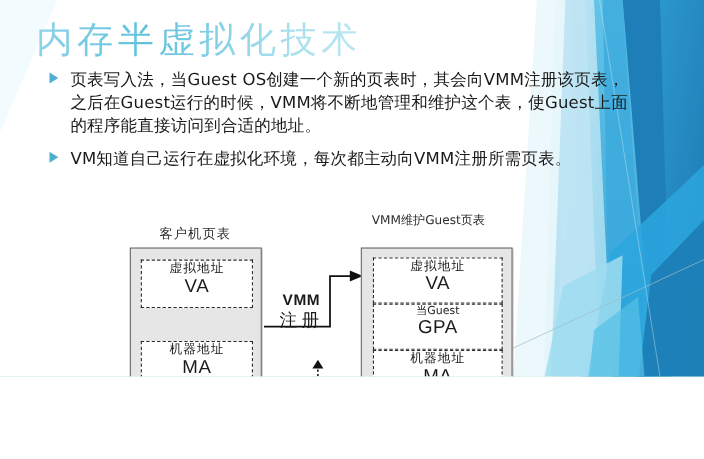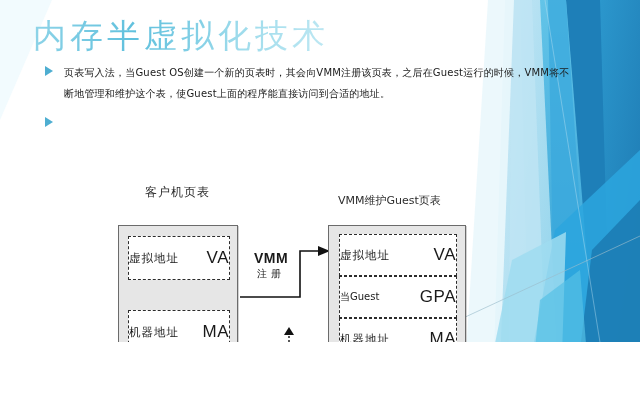--- a/index.html
+++ b/index.html
@@ -42,54 +42,54 @@
     margin-top:4px; margin-right:9px;
     position:relative;
   }
   .bullet-mark::before{
     content:""; position:absolute; left:1px; top:0px;
     border-style:solid;
     border-width:5px 0 5px 8px;
     border-color:transparent transparent transparent #4eaed1;
   }
   .bullet-text {
-    font-size:10px;
+    font-size:15px;
     line-height:21px;
     color:#1a1a1a;
     font-family:"DejaVu Sans","Liberation Sans",sans-serif;
     letter-spacing:0.2px;
   }
   
   .diagram { position:absolute; left:0; top:180px; width:640px; height:200px; z-index:3; }
   .cap {
     position:absolute;
     font-size:12px;
     color:#2c2c2c;
     font-family:"DejaVu Sans","Liberation Sans",sans-serif;
     white-space:nowrap;
     letter-spacing:1px;
   }
-  .cap-left  { left:145px; top:4px; }
+  .cap-left  { left:145px; top:24px; }
   .cap-right { left:338px; top:13px; font-size:11px; letter-spacing:0; }
 
   .outerbox {
     position:absolute;
     background:#e6e6e6;
     border:1.5px solid #6b6b6b;
     box-shadow:1px 1px 0 rgba(0,0,0,.18);
   }
   #box-guest { left:118px; top:45px; width:120px; height:138px; }
   #box-vmm   { left:328px; top:45px; width:138px; height:138px; }
 
   .inner {
     position:absolute;
     background:#ffffff;
     border:1.4px dashed #2c2c2c;
-    display:flex; 
-    align-items:center; justify-content:space-between;
+    display:flex; flex-direction:column;
+    align-items:center; justify-content:flex-start;
     text-align:center;
     line-height:1.12;
   }
   .inner .cn {
     font-size:11.5px; color:#1a1a1a;
     font-family:"DejaVu Sans","Liberation Sans",sans-serif;
     letter-spacing:1px;
     white-space:nowrap;
   }
   .inner .en {
@@ -104,29 +104,29 @@
   #v-va  { left:10px; top:8px;   width:118px; height:42px; }
   #v-gpa { left:10px; top:50px;  width:118px; height:42px; }
   #v-ma  { left:10px; top:92px;  width:118px; height:42px; }
 
   
   .dblarrow { position:absolute; left:163px; top:101px; width:14px; height:26px; }
 
   
   .connector { position:absolute; left:238px; top:45px; width:95px; height:95px; }
   .vmm-label {
-    position:absolute; left:254px; top:70px;
+    position:absolute; left:254px; top:84px;
     font-family:"Liberation Sans",sans-serif;
     color:#1a1a1a;
     text-align:center;
     line-height:1.25;
     white-space:nowrap;
   }
   .vmm-label .l1 { font-size:14px; font-weight:700; letter-spacing:0.5px; display:block; }
-  .vmm-label .l2 { font-size:10px; letter-spacing:4px; display:block; font-family:Liberation Serif, serif; }
+  .vmm-label .l2 { font-size:16px; letter-spacing:4px; display:block; font-family:Liberation Mono, monospace; }
 </style>
 </head>
 <body>
 
 <div class="slide">
 
   <svg class="bg-deco" viewBox="0 0 640 417" preserveAspectRatio="none">
     <defs>
       <linearGradient id="gA" x1="0" y1="0" x2="1" y2="1">
         <stop offset="0%" stop-color="#2f9fd4"></stop>
@@ -174,20 +174,21 @@
 
   <div class="title">内存半虚拟化技术</div>
 
   <div class="bullets">
     <div class="bullet-row">
       <span class="bullet-mark"></span>
       <span class="bullet-text">页表写入法，当Guest OS创建一个新的页表时，其会向VMM注册该页表，之后在Guest运行的时候，VMM将不断地管理和维护这个表，使Guest上面的程序能直接访问到合适的地址。</span>
     </div>
     <div class="bullet-row">
       <span class="bullet-mark"></span>
+      <span class="bullet-text">VM知道自己运行在虚拟化环境，每次都主动向VMM注册所需页表。</span>
     </div>
   </div>
 
   <div class="diagram">
 
     <div class="cap cap-left">客户机页表</div>
     <div class="cap cap-right">VMM维护Guest页表</div>
 
     <div class="outerbox" id="box-guest">
       <div class="inner" id="g-va">

